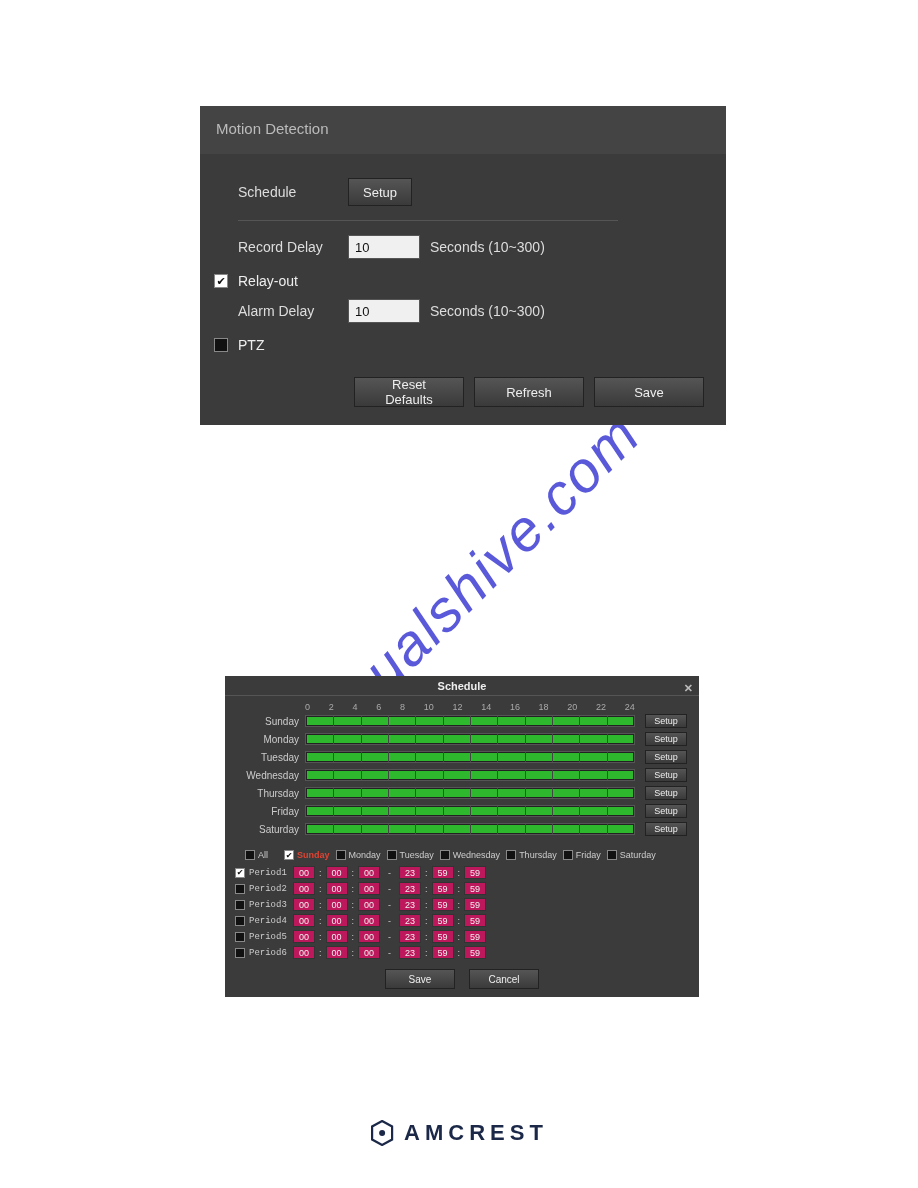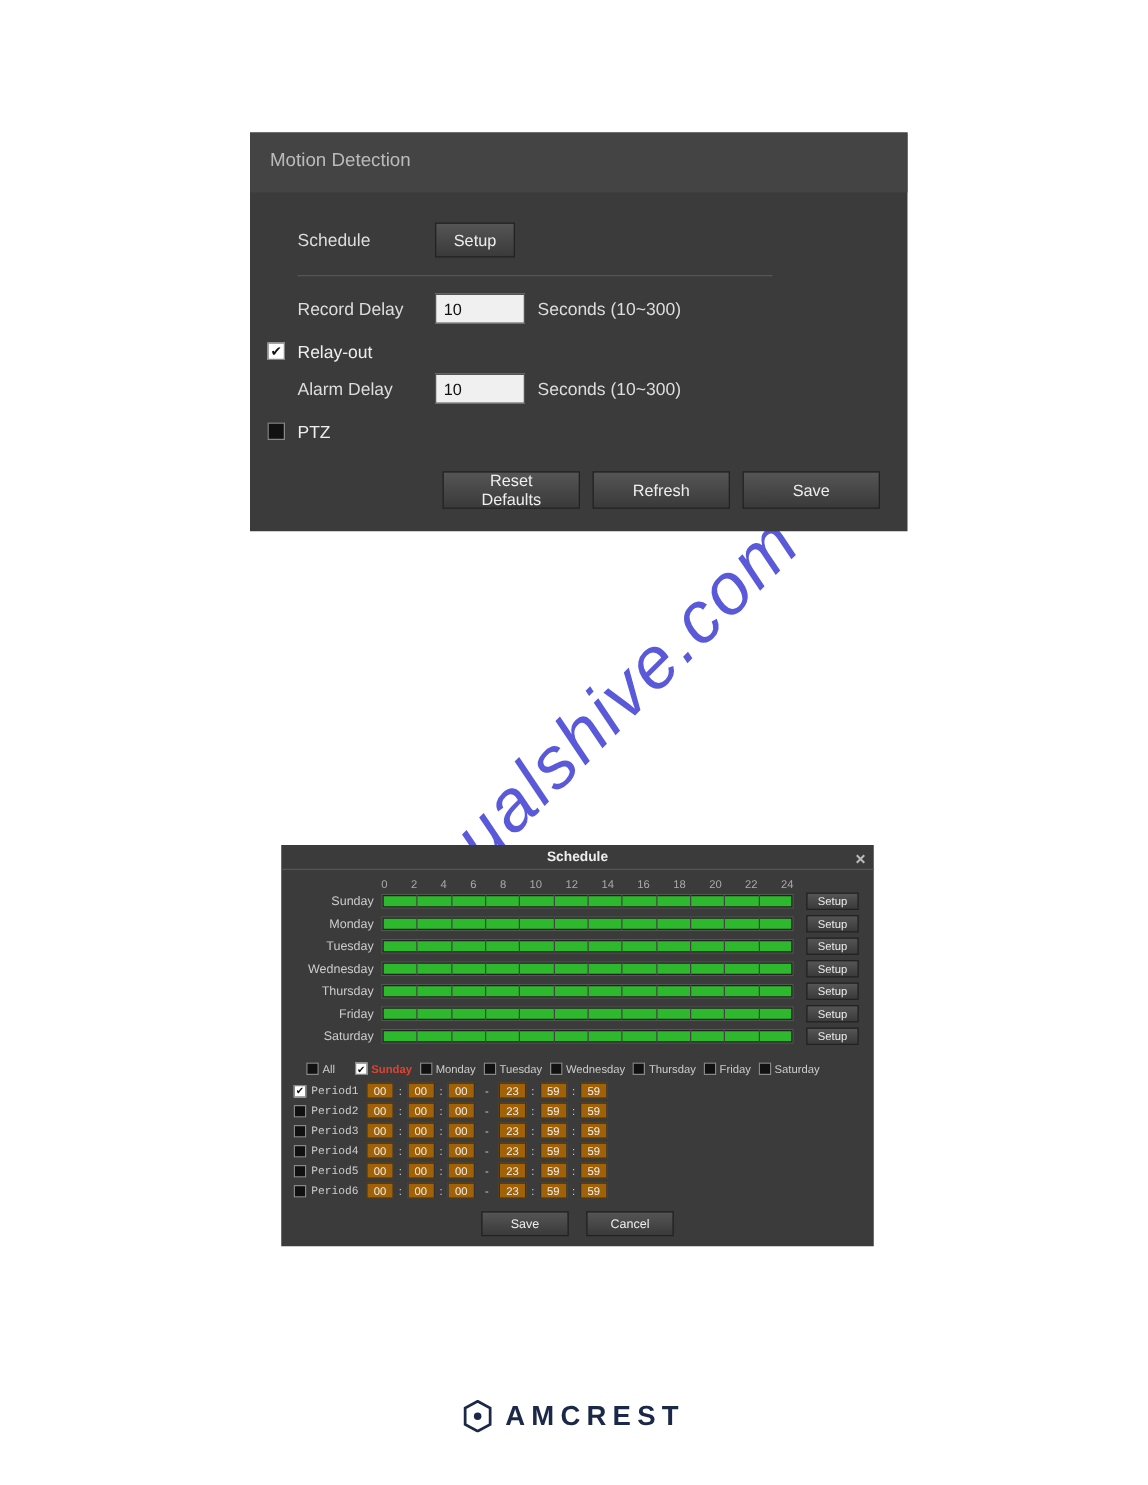--- a/index.html
+++ b/index.html
@@ -238,21 +238,21 @@
     display: flex;
     align-items: center;
     gap: 4px;
     margin-bottom: 3px;
     font-size: 9px;
   }
   .period-name { width: 40px; font-family: Liberation Mono, monospace; }
   .tcell {
     width: 22px;
     height: 13px;
-    background: #a16207;
+    background: #be185d;
     color: #eee;
     font-size: 9px;
     text-align: center;
     line-height: 13px;
     border: 1px solid #333;
   }
   .colon { color: #ccc; }
   .dash { margin: 0 4px; }
 
   .panel2-actions {

